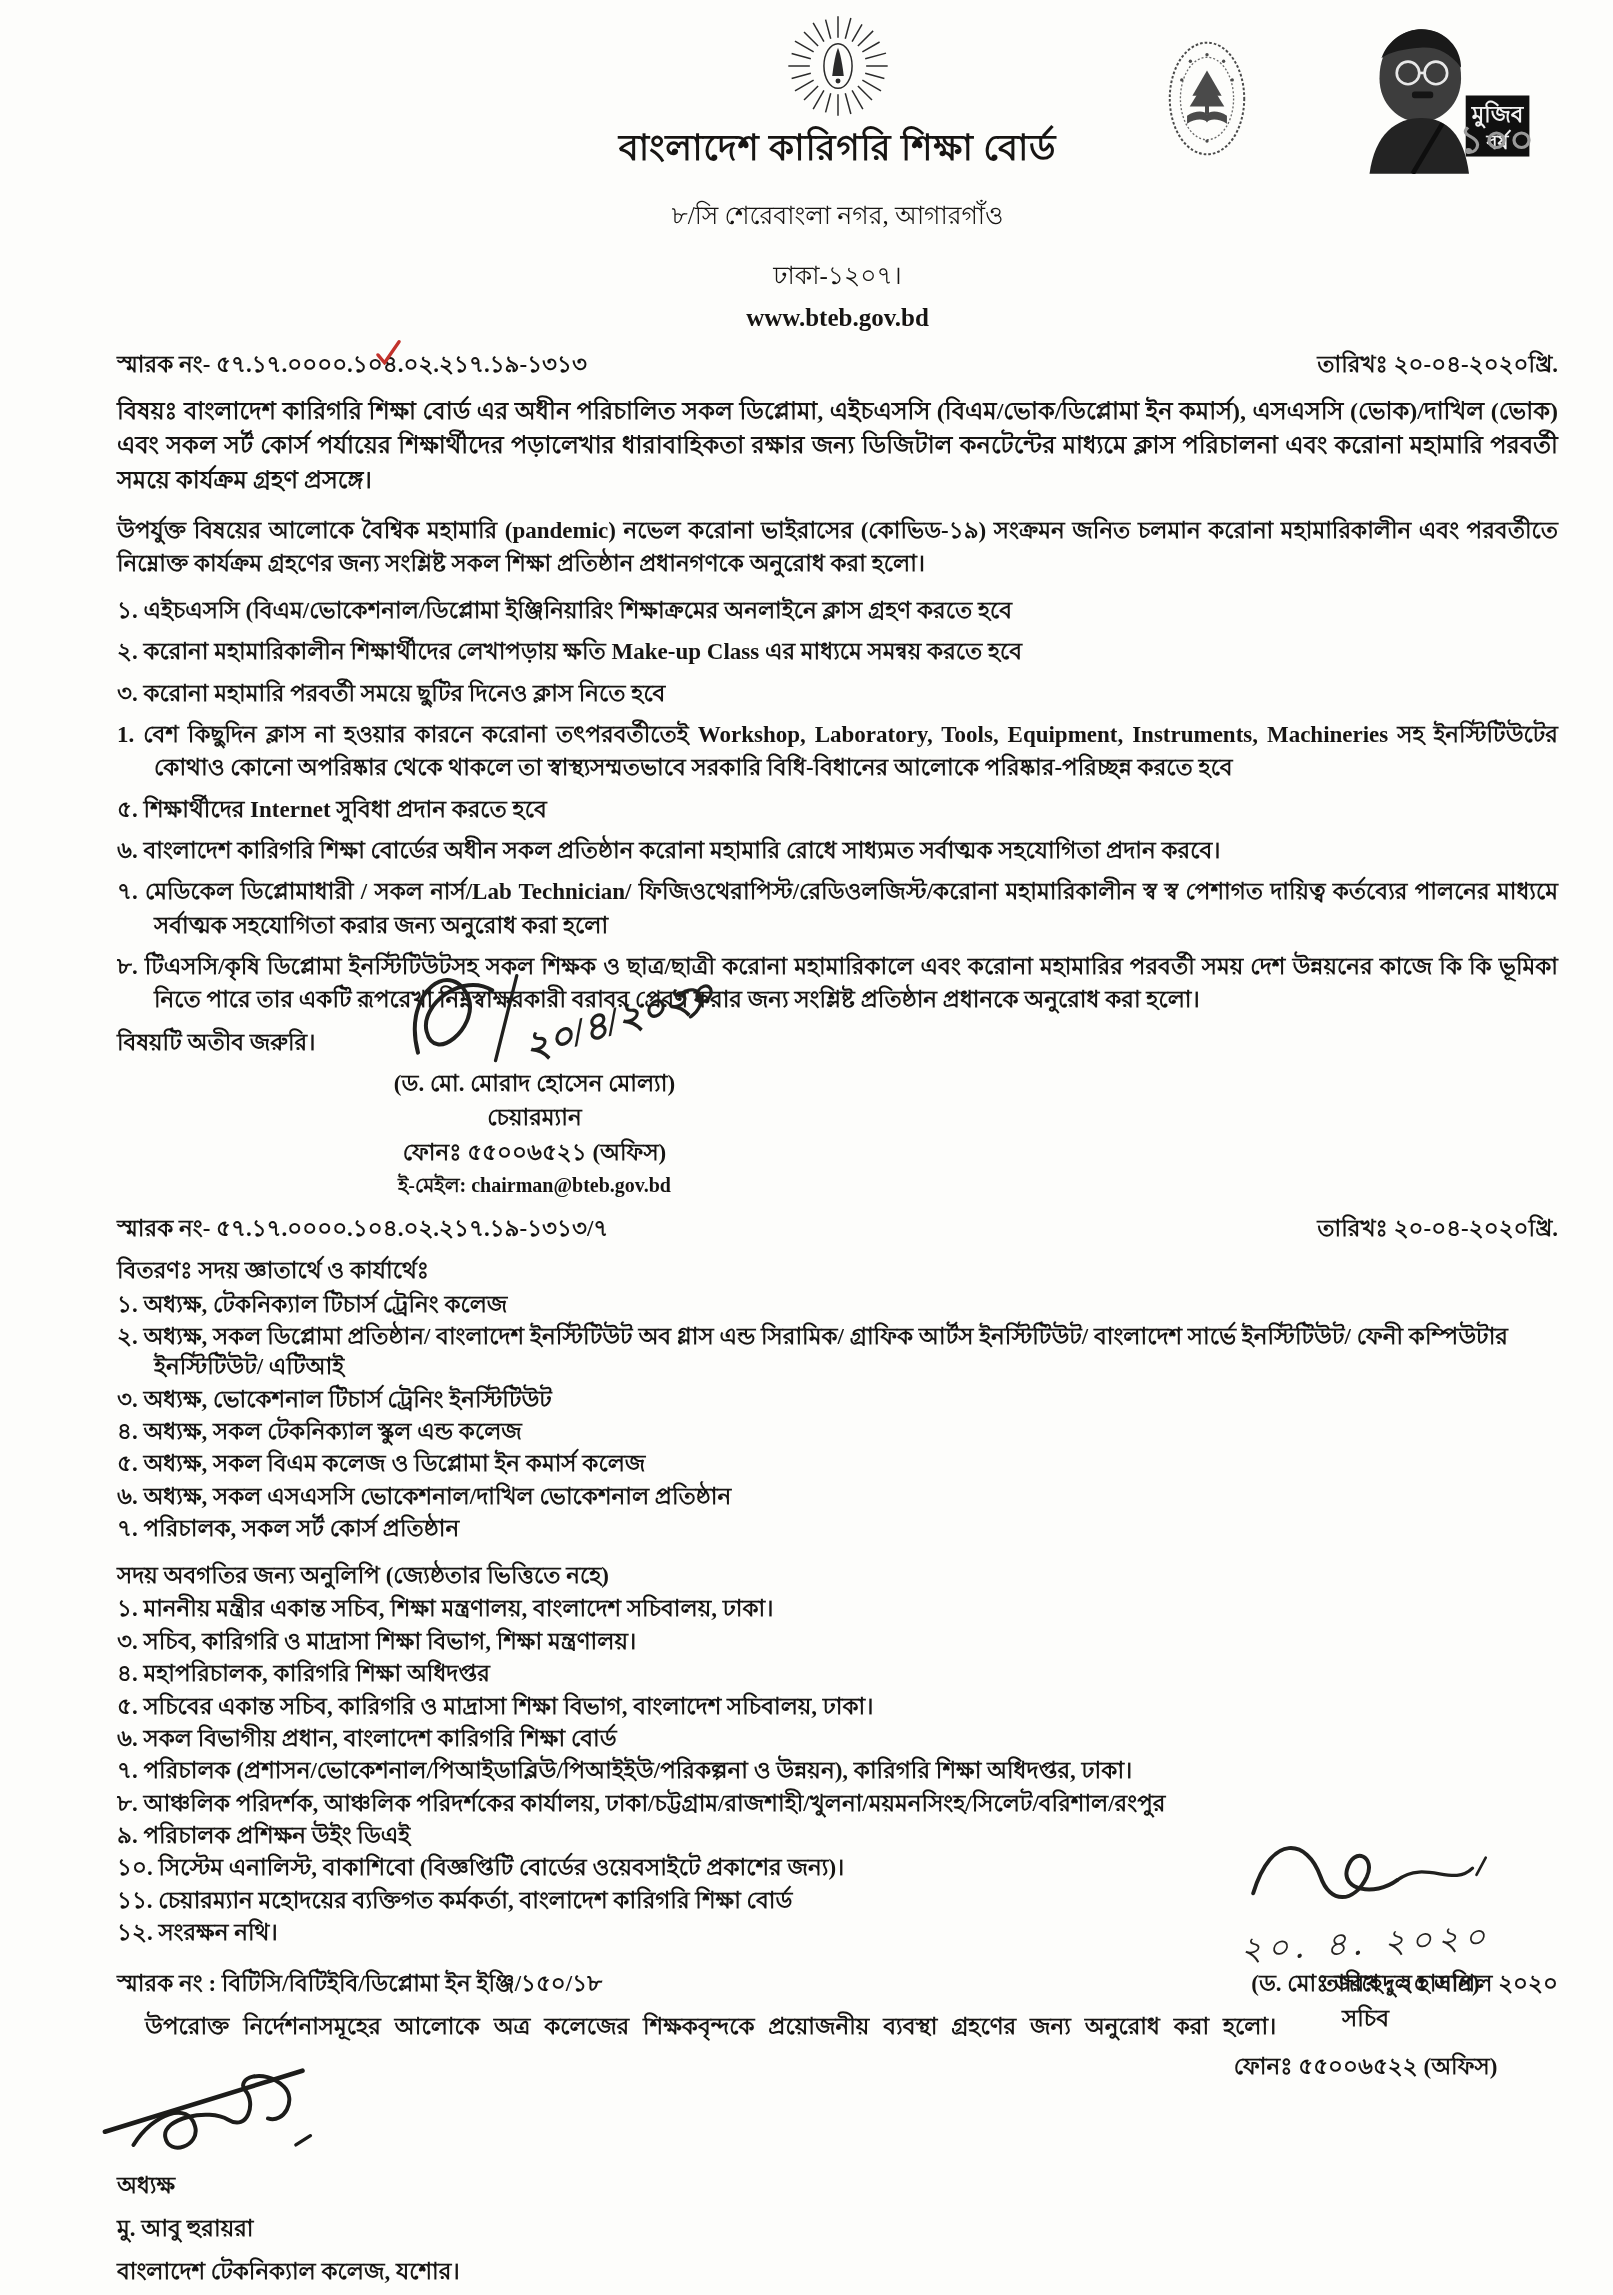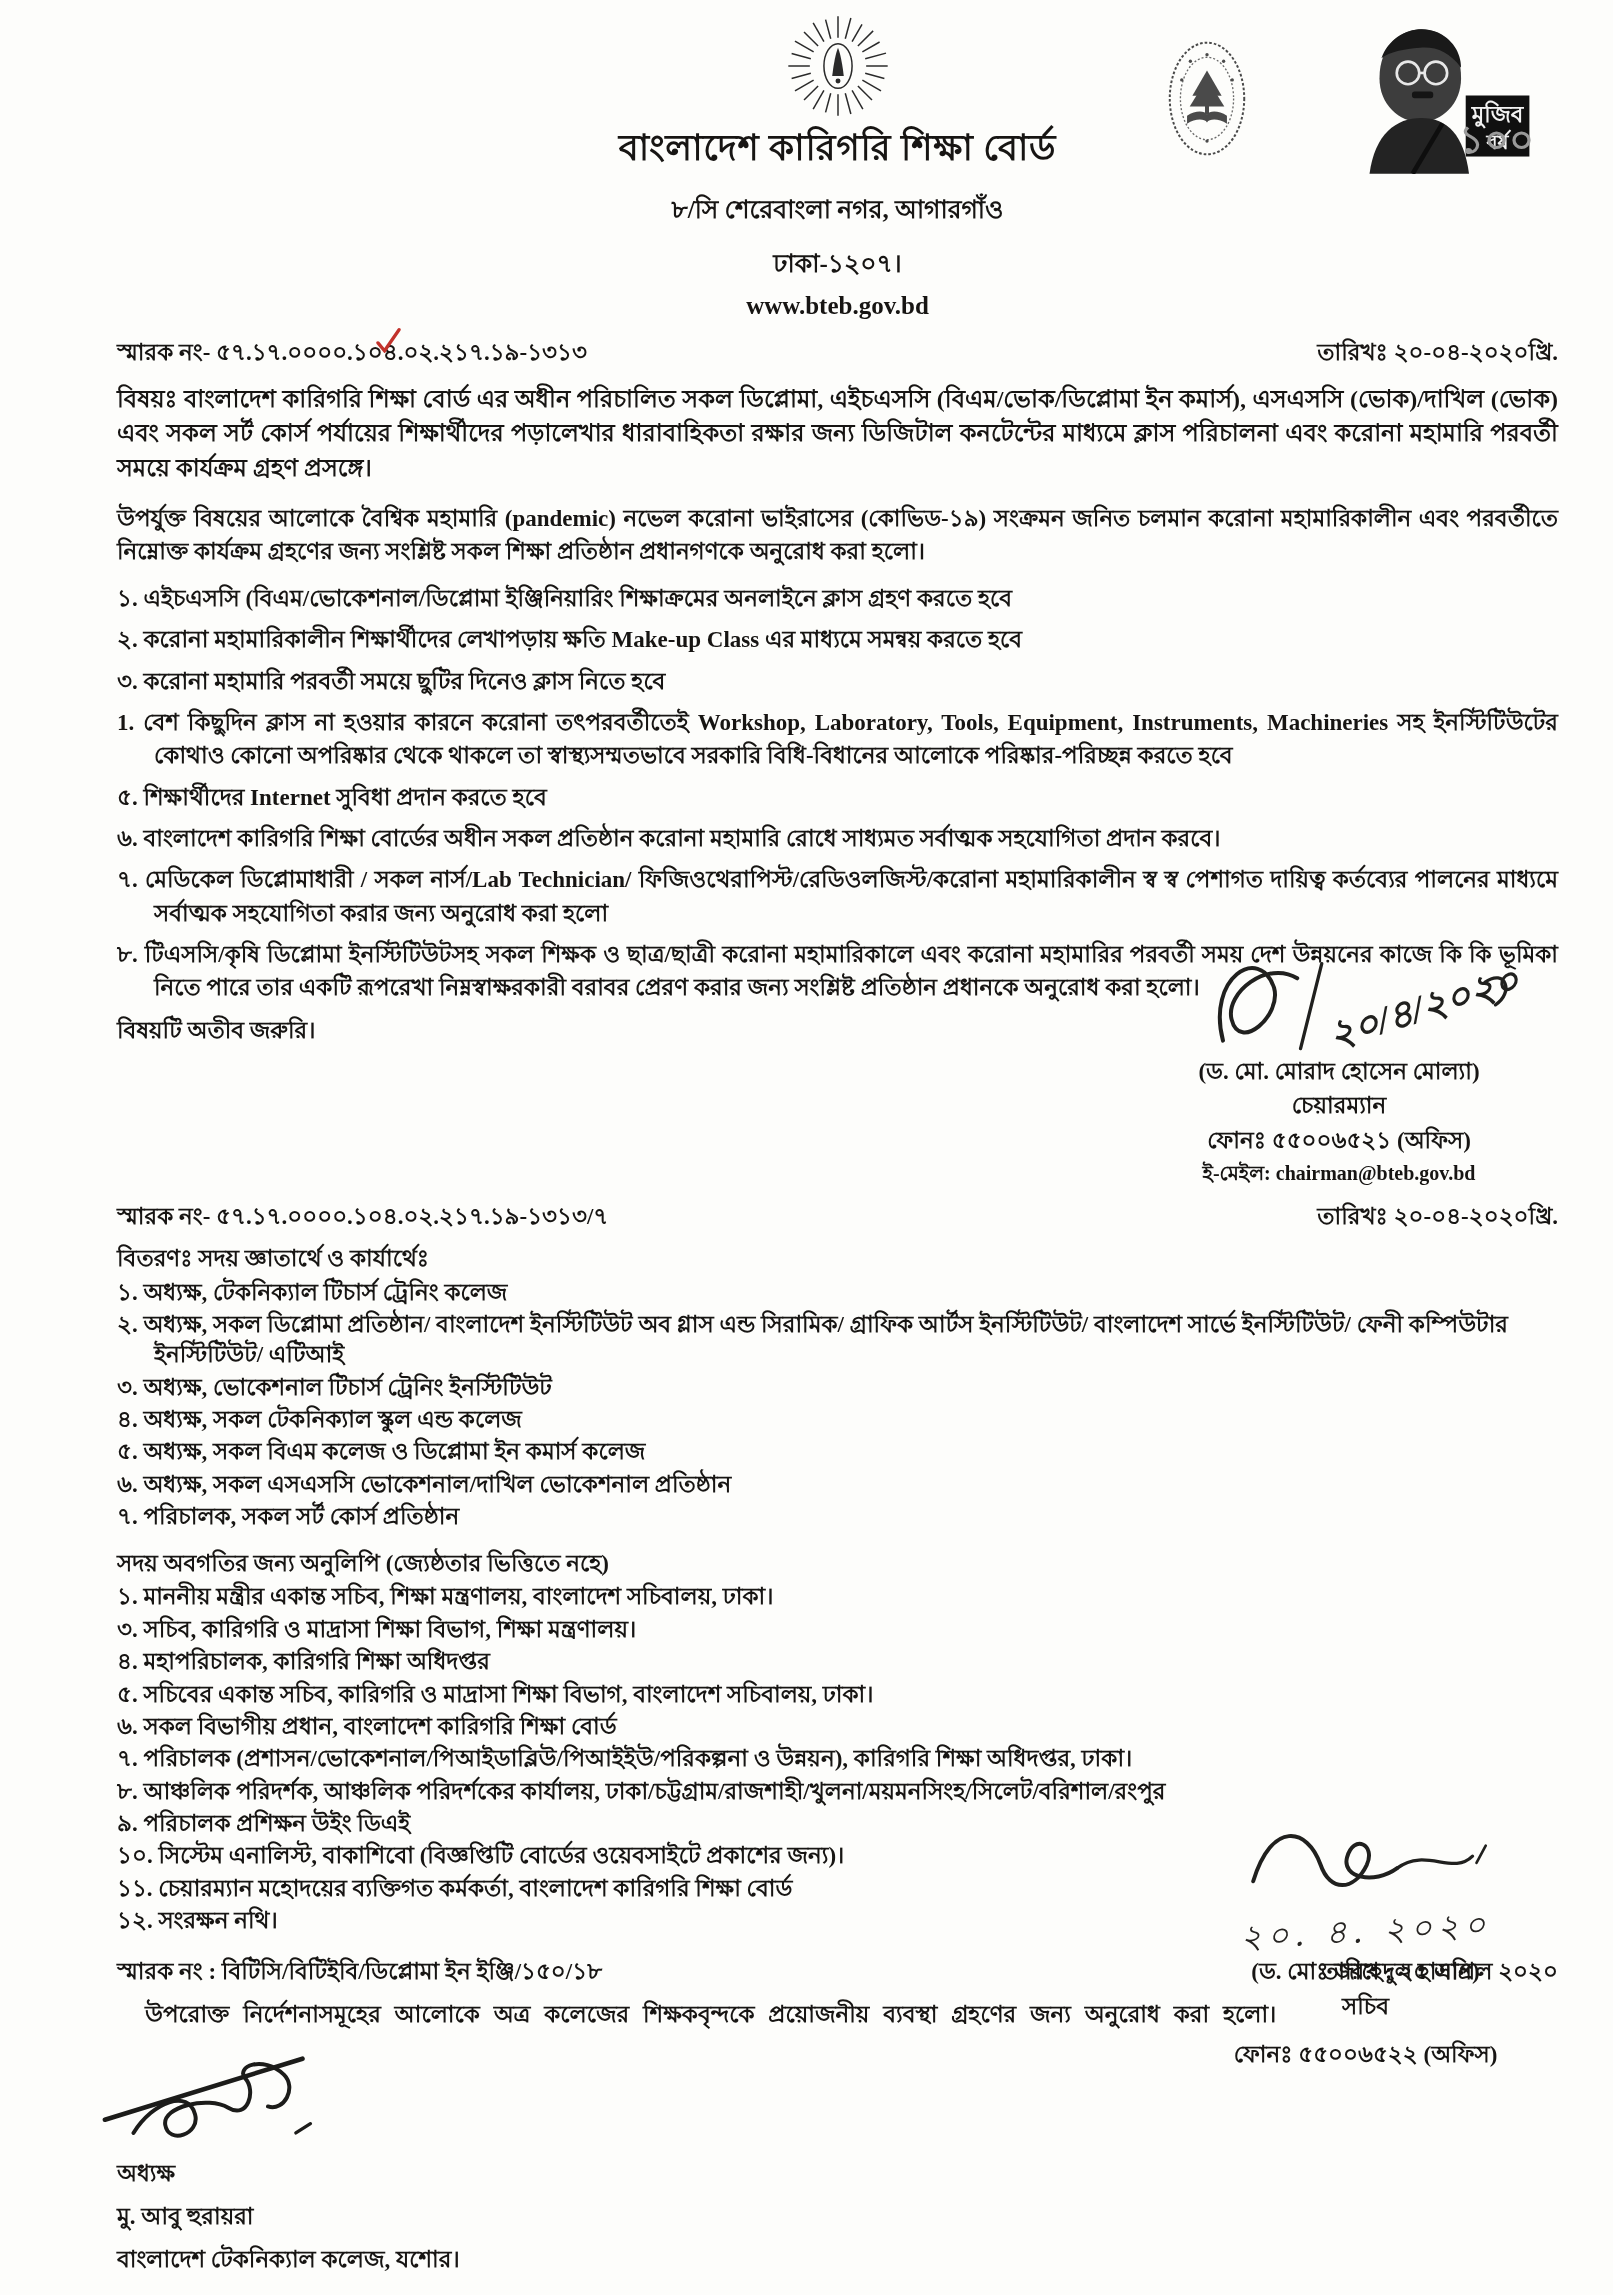--- a/index.html
+++ b/index.html
@@ -12,41 +12,41 @@
     font-family:"Liberation Serif","DejaVu Serif",serif;
     font-size:23px; line-height:1.45; font-weight:600;
     box-sizing:border-box;
     padding:13.3px 56px 0 117px;
     overflow:hidden;
   }
   
   .letterhead { position:relative; text-align:center; }
   .gov-monogram { display:block; margin:0 auto 2.7px; width:100px; height:106px; }
   .org-name { font-size:36px; font-weight:700; letter-spacing:0.7px; }
-  .hline { font-size:25px; margin-top:18px; font-weight:700; }
+  .hline { font-size:25px; margin-top:24px; font-weight:400; }
   .website { font-size:25px; margin-top:5.3px; font-weight:600;text-align:center; }
   .bteb-seal { position:absolute; right:311px; top:26.5px; width:80px; height:117px; }
   .mujib-logo { position:absolute; right:16px; top:4px; width:199px; height:157px; }
   
   .memo-row { position:relative; display:flex; justify-content:space-between; margin-top:12px; }
   .memo-no { font-weight:700; }
   .memo-date { font-weight:700; }
   .red-tick { position:absolute; left:257px; top:-9.3px; width:29px; height:26.5px; }
   
   .subject { margin:12px 0 0; font-size:24px; font-weight:700; text-align:justify; }
   .intro   { margin:16px 0 0; text-align:justify; }
   .closing { margin:12px 0 0; text-indent:28px;font-family:Liberation Mono, monospace; }
   
   .directives { margin-top:13.3px; }
   .directives .num-item { margin-top:8px; text-align:justify; }
   .num-item { padding-left:37px; text-indent:-37px; }
   .tight .num-item { margin-top:2px; line-height:1.32; }
   .list-heading { margin-top:9.3px; font-weight:700; }
   
-  .sig-row { display:flex; justify-content:space-between; align-items:flex-start; margin-top:9.3px; }
+  .sig-row { display:flex; justify-content:flex-start; align-items:flex-start; margin-top:9.3px; }
   .urgent { font-weight:700; }
   .sign-block { text-align:center; }
   .chairman-block { width:438px; margin-top:-73px; }
   .chairman-block .sig-svg { display:block; width:358px; height:123px; margin:0 auto -9.3px; }
   .sign-name { font-weight:700; }
   .sign-title { margin-top:1.3px; }
   .sign-phone { margin-top:1.3px; font-weight:700; }
   .sign-email { margin-top:1.3px; font-size:20px; }
   .cc-wrap { position:relative; margin-top:14.6px; }
   .secretary-block { position:absolute; right:0; top:255px; width:385px; }

